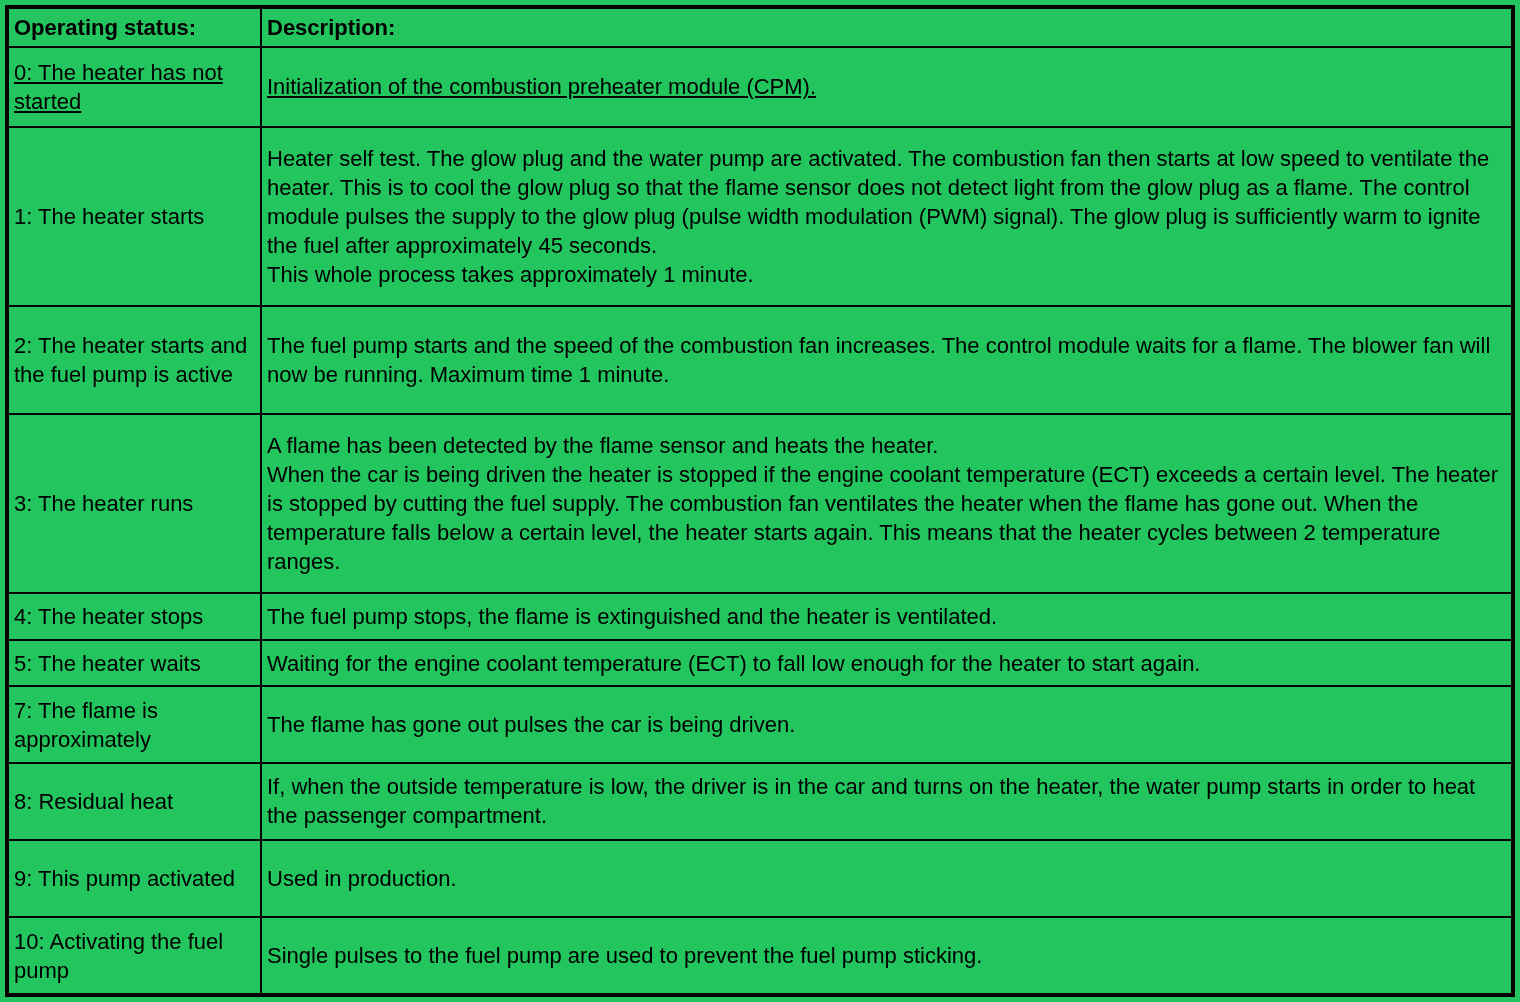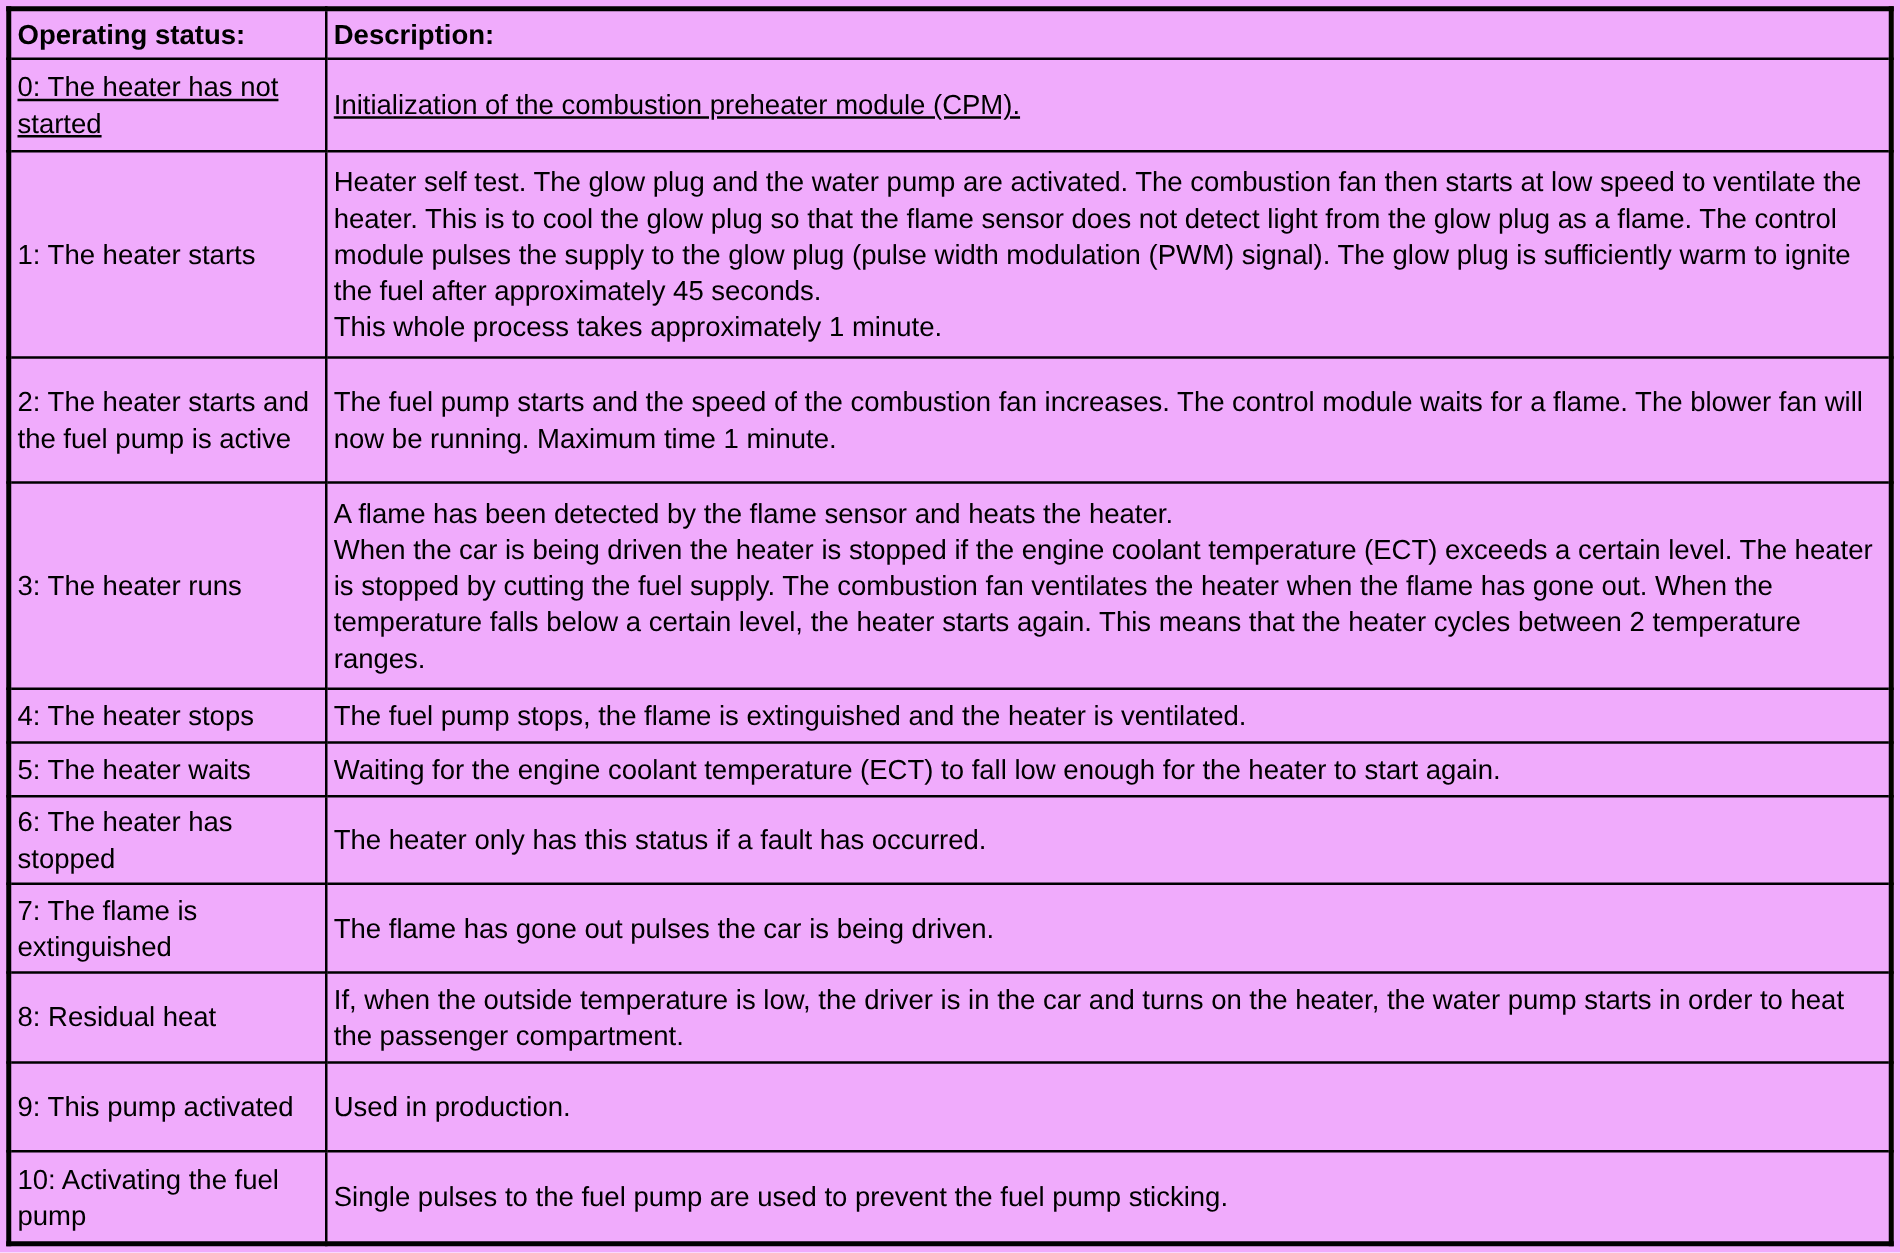--- a/index.html
+++ b/index.html
@@ -9,21 +9,21 @@
   }
   body {
     font-family: "Liberation Sans", "DejaVu Sans", sans-serif;
     color: #000000;
   }
   .page {
     width: 1520px;
     height: 1002px;
     box-sizing: border-box;
     padding: 5px;
-    background: #f0abfc;
+    background: #22c55e;
     overflow: hidden;
   }
   table.status-table {
     border-collapse: collapse;
     width: 100%;
     height: 100%;
     table-layout: fixed;
     border: 4px solid #000000;
   }
   table.status-table th,
@@ -91,25 +91,21 @@
       </tr>
       <tr>
         <td>4: The heater stops</td>
         <td>The fuel pump stops, the flame is extinguished and the heater is ventilated.</td>
       </tr>
       <tr>
         <td>5: The heater waits</td>
         <td>Waiting for the engine coolant temperature (ECT) to fall low enough for the heater to start again.</td>
       </tr>
       <tr>
-        <td>6: The heater has stopped</td>
-        <td>The heater only has this status if a fault has occurred.</td>
-      </tr>
-      <tr>
-        <td>7: The flame is extinguished</td>
+        <td>7: The flame is approximately</td>
         <td>The flame has gone out pulses the car is being driven.</td>
       </tr>
       <tr>
         <td>8: Residual heat</td>
         <td>If, when the outside temperature is low, the driver is in the car and turns on the heater, the water pump starts in order to heat the passenger compartment.</td>
       </tr>
       <tr>
         <td>9: This pump activated</td>
         <td>Used in production.</td>
       </tr>

